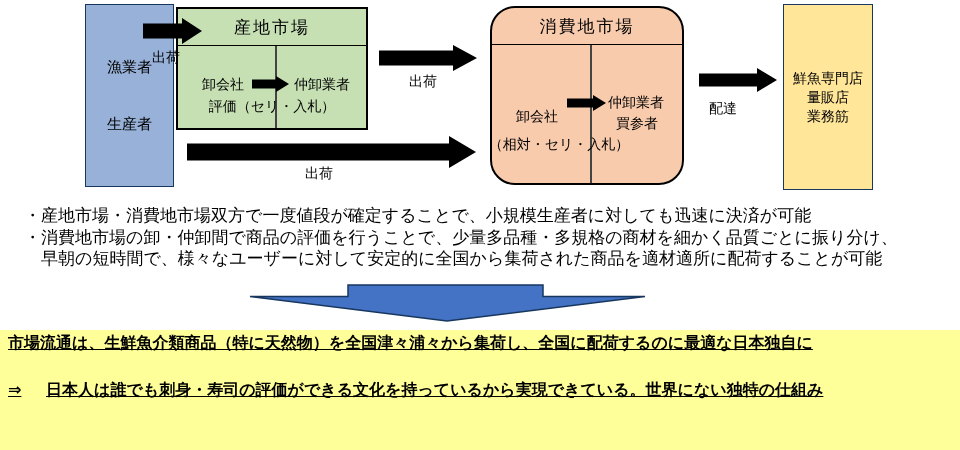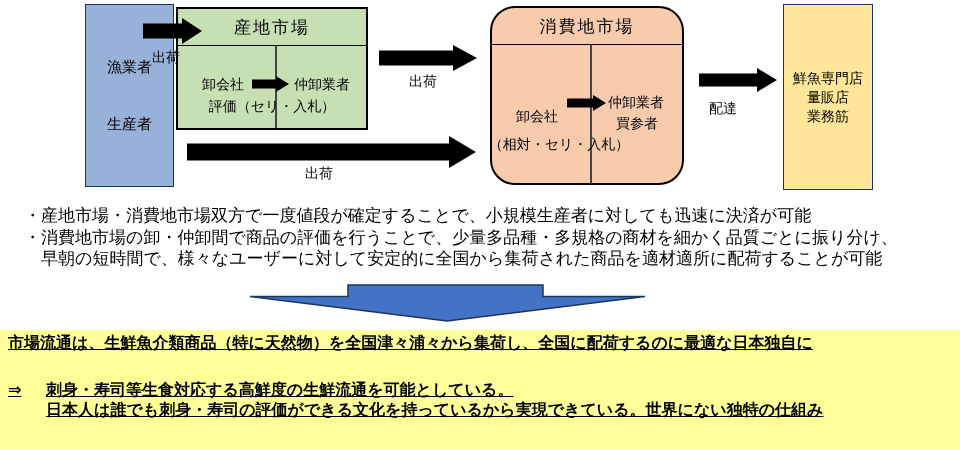--- a/index.html
+++ b/index.html
@@ -101,19 +101,18 @@
     <div>・産地市場・消費地市場双方で一度値段が確定することで、小規模生産者に対しても迅速に決済が可能</div>
     <div>・消費地市場の卸・仲卸間で商品の評価を行うことで、少量多品種・多規格の商材を細かく品質ごとに振り分け、</div>
     <div>　早朝の短時間で、様々なユーザーに対して安定的に全国から集荷された商品を適材適所に配荷することが可能</div>
   </div>
 
   <div class="band">
     <div>市場流通は、生鮮魚介類商品（特に天然物）を全国津々浦々から集荷し、全国に配荷するのに最適な日本独自に</div>
     <div class="point-row">
       <div class="point-symbol">⇒</div>
       <div>
-        <div>刺身・寿司等生食対応する高鮮度の生鮮流通を可能としている。</div>
         <div>日本人は誰でも刺身・寿司の評価ができる文化を持っているから実現できている。世界にない独特の仕組み</div>
       </div>
     </div>
   </div>
 
 </div>
 
 </body></html>

